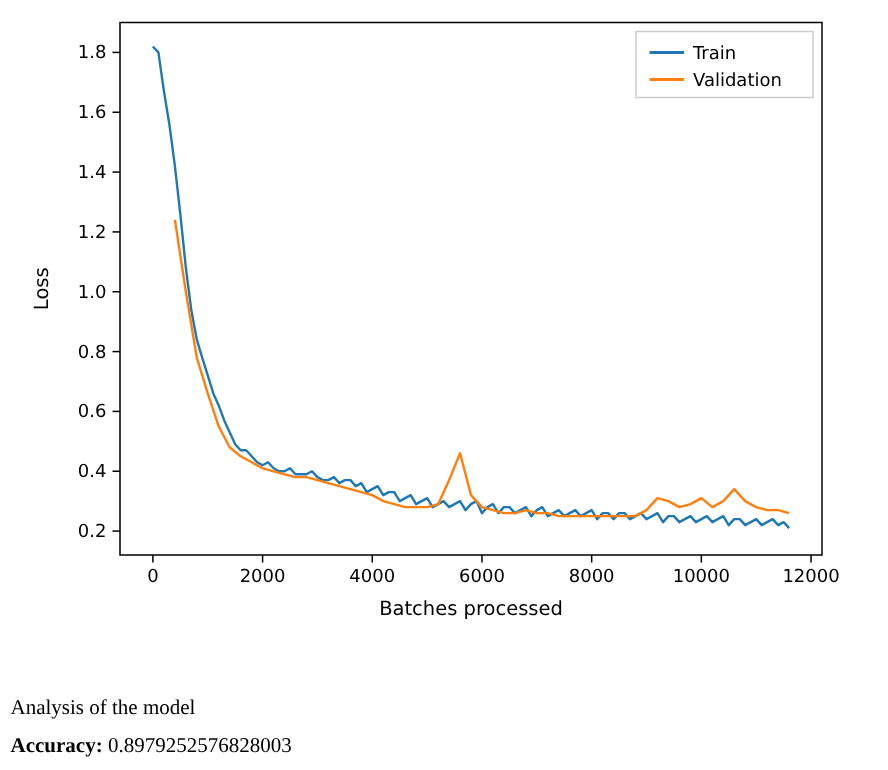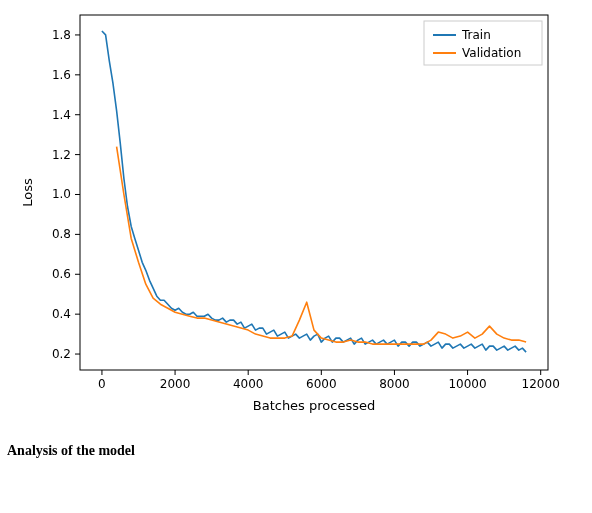--- a/index.html
+++ b/index.html
@@ -1,20 +1,20 @@
 <!DOCTYPE html>
 <html><head>
 <meta charset="utf-8">
 <style>
   html,body{margin:0;padding:0;background:#fff;font-family:"Times New Roman",Times,serif;color:#000}
   .page{width:592px;height:513px;position:relative;background:#fff}
   .chart-wrap{position:absolute;left:10px;top:0;width:560px;height:428px}
   svg{display:block}
   .txt{position:absolute;left:7px;font-size:14px}
-  .analysis{top:443px;font-weight:bold}
+  .analysis{top:465px;font-weight:normal}
   .acc-line{top:490px}
   .acc-label{font-weight:bold}
   .tick-label{font:12px "DejaVu Sans","Helvetica Neue",Arial,sans-serif;fill:#000}
   .axis-label{font:13px "DejaVu Sans","Helvetica Neue",Arial,sans-serif;fill:#000}
   .legend-label{font:12px "DejaVu Sans","Helvetica Neue",Arial,sans-serif;fill:#000}
 </style>
 </head>
 <body>
 <div class="page">
   <div class="chart-wrap">
@@ -58,13 +58,17 @@
         <path d="M106.6 146.6 L113.9 194.5 L121.2 238.4 L128.5 262.3 L135.8 284.2 L143.1 298.2 L150.4 304.2 L157.8 308.2 L165.1 312.2 L172.4 314.2 L179.7 316.2 L187.0 318.1 L194.3 318.1 L201.6 320.1 L208.9 322.1 L216.3 324.1 L223.6 326.1 L230.9 328.1 L238.2 330.1 L245.5 334.1 L252.8 336.1 L260.1 338.1 L267.4 338.1 L274.8 338.1 L282.1 336.1 L289.4 320.1 L296.7 302.2 L304.0 330.1 L311.3 338.1 L318.6 340.1 L325.9 342.1 L333.3 342.1 L340.6 340.1 L347.9 342.1 L355.2 342.1 L362.5 344.1 L369.8 344.1 L377.1 344.1 L384.4 344.1 L391.8 344.1 L399.1 344.1 L406.4 344.1 L413.7 344.1 L421.0 340.1 L428.3 332.1 L435.6 334.1 L442.9 338.1 L450.3 336.1 L457.6 332.1 L464.9 338.1 L472.2 334.1 L479.5 326.1 L486.8 334.1 L494.1 338.1 L501.4 340.1 L508.8 340.1 L516.1 342.1 " fill="none" stroke="#ff7f0e" stroke-width="1.6" stroke-linejoin="round"></path>
         <rect x="414" y="21" width="118" height="44" fill="#fff" stroke="#cccccc" stroke-width="1"></rect>
         <line x1="423" y1="35" x2="446" y2="35" stroke="#1f77b4" stroke-width="2"></line>
         <text x="452" y="39" class="legend-label">Train</text>
         <line x1="423" y1="53" x2="446" y2="53" stroke="#ff7f0e" stroke-width="2"></line>
         <text x="452" y="57" class="legend-label">Validation</text>
       </svg>
   </div>
 
   <div class="txt analysis">Analysis of the model</div>
+  <div class="txt acc-line">
+    <span class="acc-label">Accuracy: </span>
+    <span>0.8979252576828003</span>
+  </div>
 </div>
 
 </body></html>

